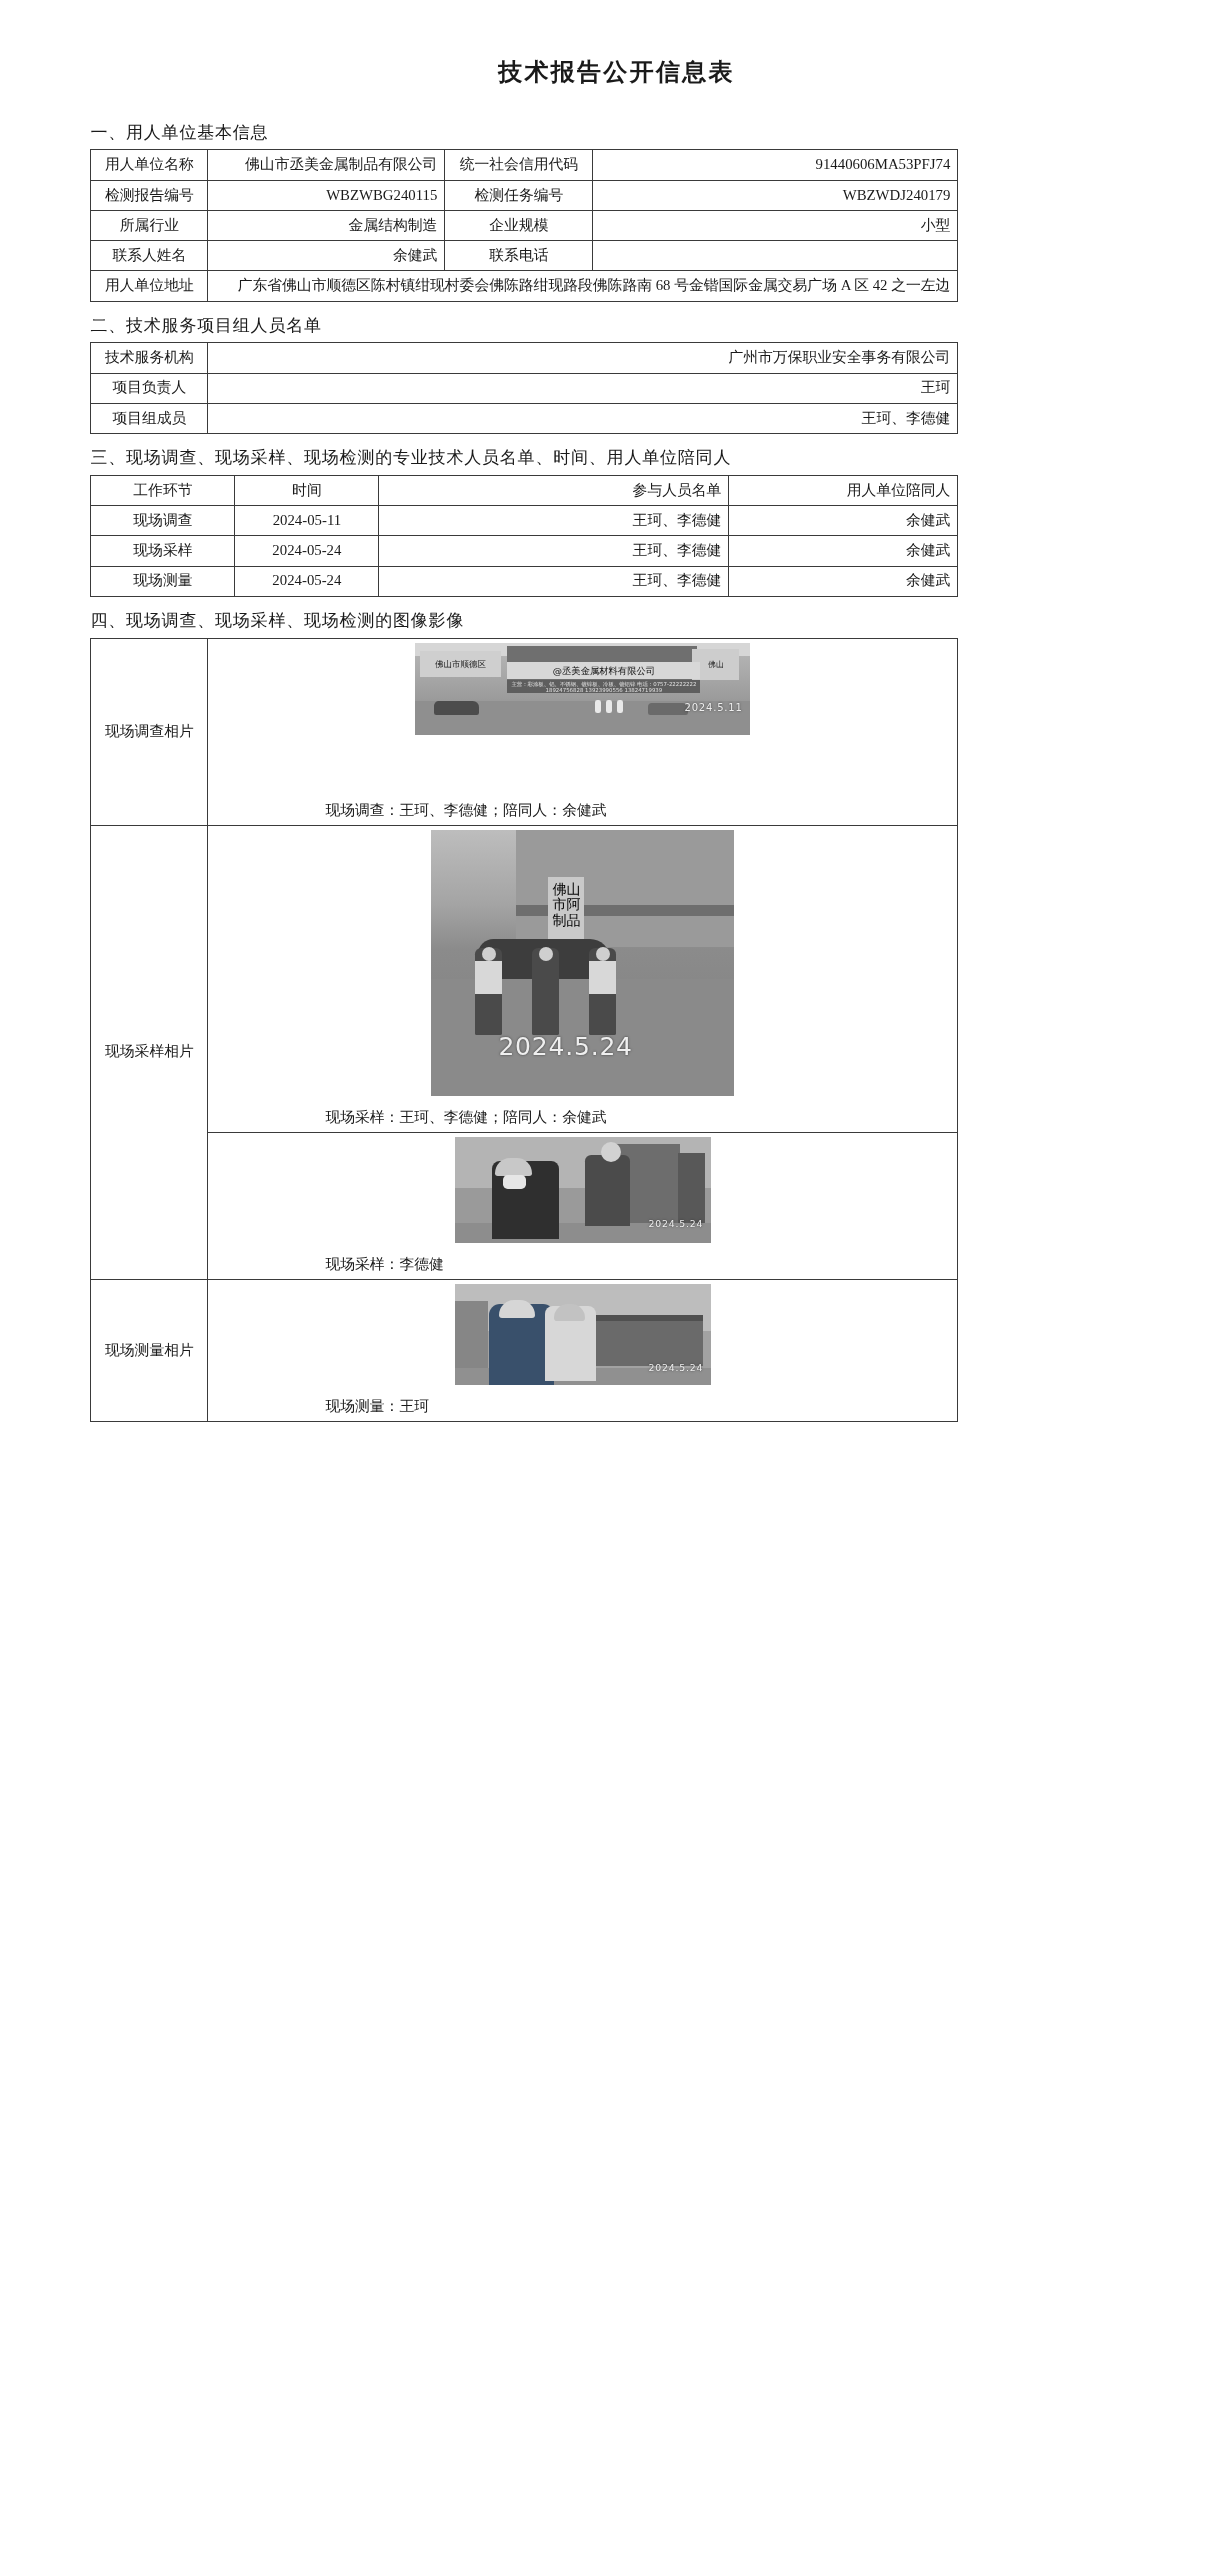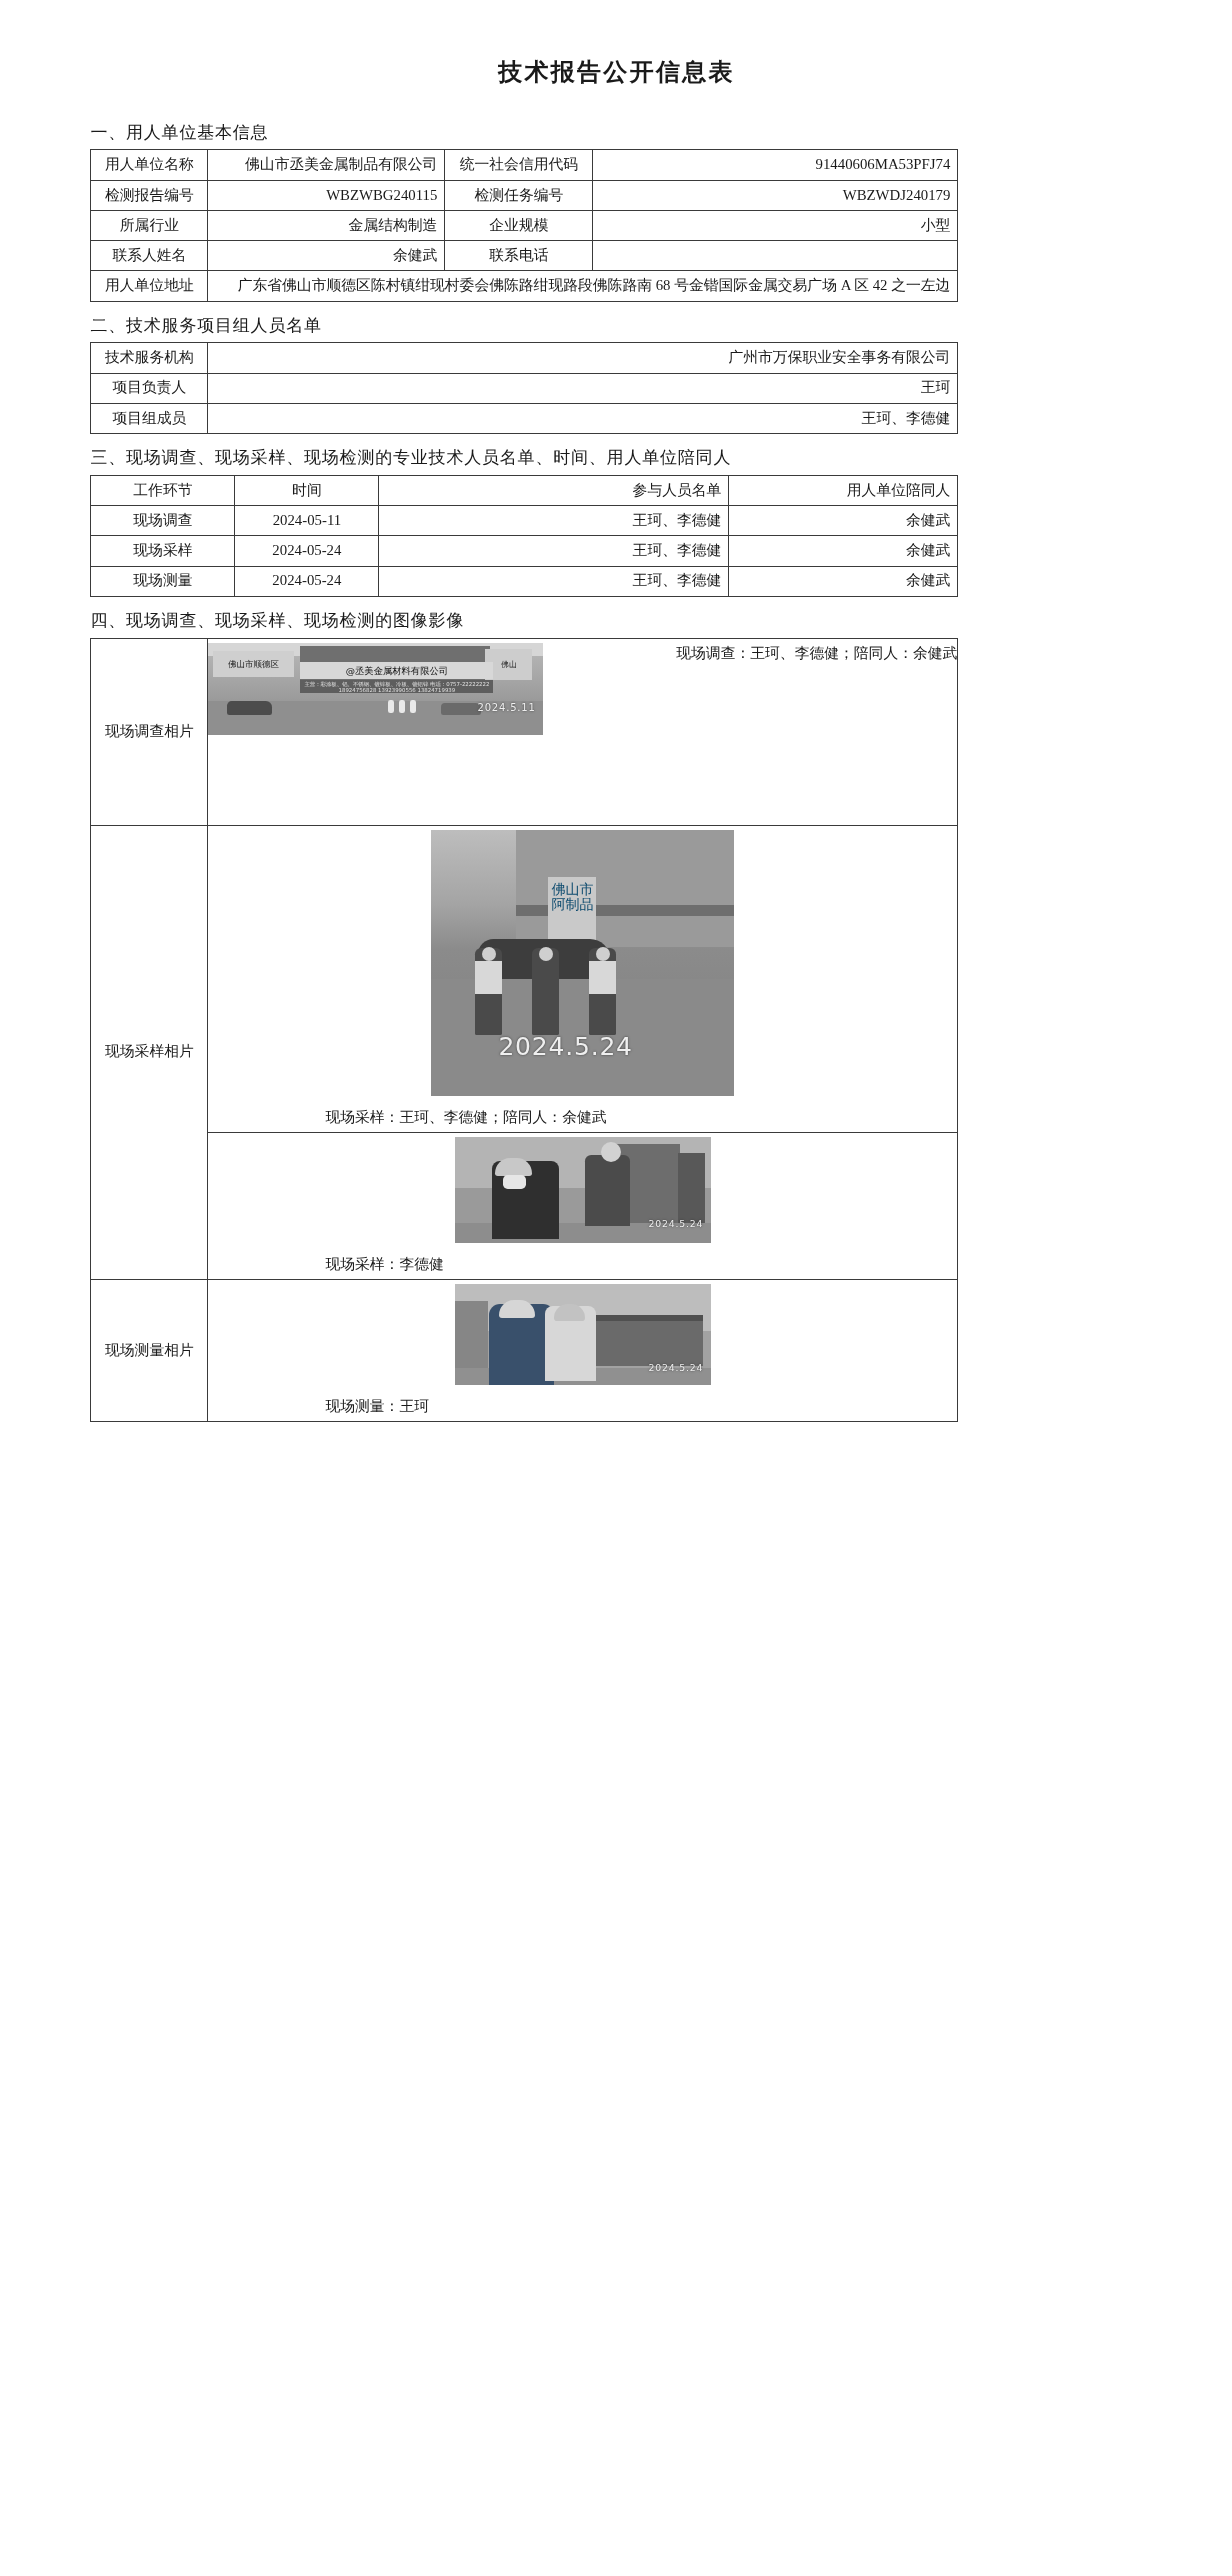--- a/index.html
+++ b/index.html
@@ -136,21 +136,21 @@
   .p1 .rsign { position:absolute; right:11px; top:6.2px; width:47px; height:31px; background:#cdcdcd; color:#1d1d1d; font-size:7.8px; text-align:center; line-height:31px; font-family:"DejaVu Sans", sans-serif; }
   .p1 .road { position:absolute; left:0; bottom:0; width:100%; height:34px; background:#8f8f8f; }
   .p1 .car { position:absolute; bottom:20px; left:18.6px; width:45px; height:14px; background:#4c4c4c; border-radius:4.7px 6.2px 2.3px 2.3px; }
   .p1 .car2 { position:absolute; bottom:20px; left:233px; width:40px; height:12.4px; background:#6a6a6a; border-radius:3.9px 5.4px 2.3px 2.3px; }
   .p1 .ppl { position:absolute; bottom:22px; width:5.4px; height:13.2px; background:#e9e9e9; border-radius:2.3px; }
 
   
   .p2 { width: 303px; height: 266px; background: linear-gradient(#bdbdbd 0%, #a4a4a4 28%, #8b8b8b 45%, #7c7c7c 100%); }
   .p2 .bldg { position:absolute; left:85px; top:0; width:218px; height:117px; background:#9a9a9a; }
   .p2 .roofline { position:absolute; left:85px; top:75px; width:218px; height:11px; background:#6e6e6e; }
-  .p2 .banner { position:absolute; left:117px; top:47px; width:48px; height:84px; background:#c9c9c9; color:#0c4a6e; font-size:14px; line-height:15.5px; text-align:center; padding-top:4.7px; box-sizing:border-box; }
+  .p2 .banner { position:absolute; left:117px; top:47px; width:36px; height:84px; background:#c9c9c9; color:#000000; font-size:14px; line-height:15.5px; text-align:center; padding-top:4.7px; box-sizing:border-box; }
   .p2 .car { position:absolute; left:47px; top:109px; width:132px; height:45px; background:#3d3d3d; border-radius:15.5px 20px 4.7px 4.7px; }
   .p2 .ground { position:absolute; left:0; bottom:0; width:100%; height:117px; background:#8a8a8a; }
   .p2 .person { position:absolute; bottom:61px; width:26.4px; height:87px; background:#4a4a4a; border-radius:6.2px 6.2px 1.6px 1.6px; }
   .p2 .vest { position:absolute; width:26.4px; height:33px; top:12.4px; left:0; background:#d8d8d8; }
   .p2 .head { position:absolute; width:14px; height:14px; top:-1.6px; left:6.2px; background:#cfcfcf; border-radius:50%; }
 
   
   .p3 { width: 256px; height: 106px; background:#9a9a9a; }
   .p3 .wall { position:absolute; left:0; top:0; width:100%; height:51px; background:#b4b4b4; }
   .p3 .mach { position:absolute; right:31px; top:6.2px; width:75px; height:93px; background:#6d6d6d; }
@@ -283,21 +283,21 @@
   <table class="t4">
     <colgroup>
         <col class="lab">
         <col class="bod">
       </colgroup>
     <tbody>
 
       <tr>
         <td class="lab">现场调查相片</td>
         <td class="bod">
-          <div style="height:186px; display:flex; flex-direction:row; justify-content:flex-start;">
+          <div style="height:186px; display:flex; flex-direction:column; justify-content:flex-start;">
             <div class="photo-block">
               <div class="photo p1">
                 <div class="sky"></div>
                 <div class="bld"></div>
                 <div class="lsign">佛山市顺德区</div>
                 <div class="rsign">佛山</div>
                 <div class="sign">@丞美金属材料有限公司</div>
                 <div class="sign2">主营：彩涂板、铝、不锈钢、镀锌板、冷板、镀铝锌  电话：0757-22222222  18924756828 13923990556 13824719939</div>
                 <div class="road"></div>
                 <div class="car"></div>

